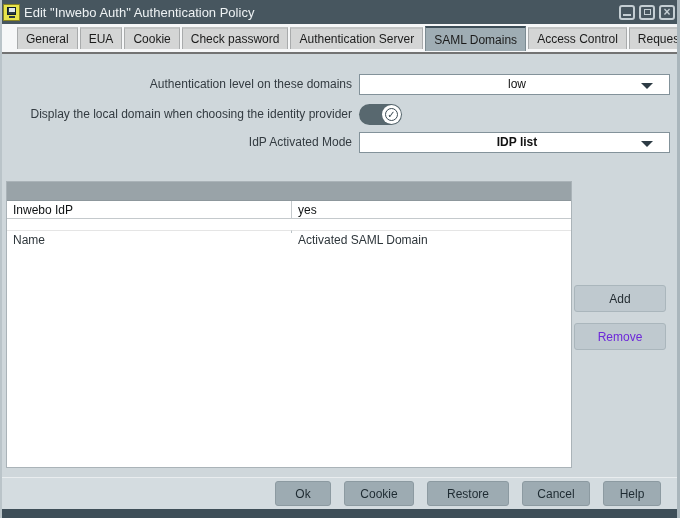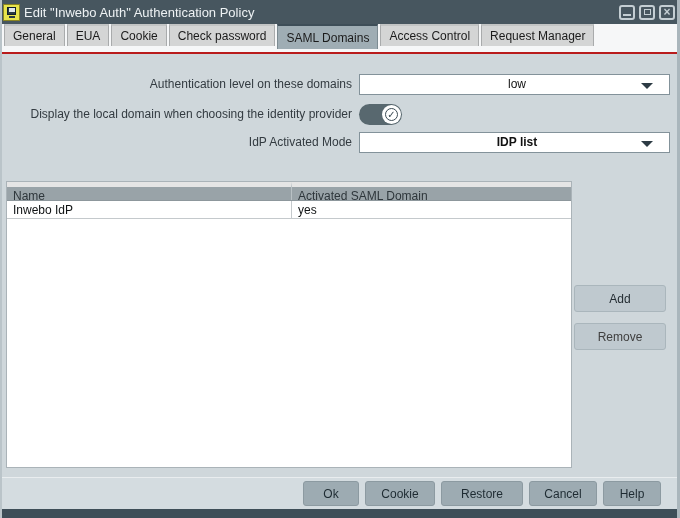--- a/index.html
+++ b/index.html
@@ -63,23 +63,23 @@
     font-size: 11px; line-height: 1;
     cursor: default;
   }
   .win-btn .min-glyph { position: absolute; left: 2px; right: 2px; bottom: 2px; height: 2px; background: #c4ced3; }
   .win-btn .max-glyph { width: 7px; height: 6px; border: 1.5px solid #c4ced3; }
   .win-btn .close-glyph { font-weight: bold; font-size: 12px; }
   
   .tabbar {
     position: absolute; top: 24px; left: 0; right: 0; height: 30px;
     background: #f6f7f8;
-    border-bottom: 2px solid #b91c1c;
-    display: flex; align-items: flex-start;
-    padding-left: 2px;
+    border-bottom: 2px solid #737373;
+    display: flex; align-items: center;
+    padding-left: 15px;
   }
   .tab {
     background: #d4d5d5;
     border: 1px solid #a9abac;
     border-bottom: none;
     border-top: 2px solid #c2c4c4;
     height: 22px;
     padding: 3px 8px 0 8px;
     margin-right: 2px;
     color: #1b1b1b;
@@ -149,26 +149,27 @@
     margin-top: 16px;
   }
   .saml-table {
     position: absolute; left: 4px; top: 125px;
     width: 566px; height: 287px;
     background: #ffffff;
     border: 1px solid #aab3b8;
   }
   .thead { display: flex; height: 19px; background: #99a3a8; border-bottom: 1px solid #8d979c; }
   .th {
-    border-top: 5px solid #e5e5e5;
+    border-top: 1px solid #e5e5e5;
     border-right: 1px solid #b9c1c5;
     padding: 2px 12px 0 6px;
     color: #2e363b;
     white-space: nowrap;
     cursor: default;
+    margin-top: 48px;
   }
   .th:first-child { width: 285px; }
   .th:last-child { flex: 1; border-right: none; }
   .trow { display: flex; height: 18px; border-bottom: 1px solid #c4c9cc; background: #ffffff; cursor: default; }
   .td {
     border-right: 1px solid #c4c9cc;
     padding: 2px 0 0 6px;
     color: #101314;
     white-space: nowrap;
   }
@@ -177,28 +178,28 @@
   
   .side-btn {
     position: absolute; left: 572px; width: 92px; height: 27px;
     background: #bfc9cf;
     border: 1px solid #aab6bc;
     border-radius: 3px;
     display: flex; align-items: center; justify-content: center;
     color: #242d33;
     cursor: pointer;
   }
-  .side-btn.disabled { color: #404040; cursor: default; }
+  .side-btn.disabled { color: #6d28d9; cursor: default; }
   
   .footer {
     position: absolute; left: 0; right: 0; bottom: 9px; height: 32px;
     background: #d4dce0;
     border-top: 1px solid #e9edef;
     display: flex; align-items: center; justify-content: flex-end;
-    gap: 6px;
+    gap: 13px;
     padding-right: 16px;
   }
   .footer-btn {
     height: 25px;
     background: #9dabb2;
     border: 1px solid #8c9aa1;
     border-radius: 3px;
     display: flex; align-items: center; justify-content: center;
     color: #1e2b32;
     cursor: pointer;
@@ -236,20 +237,21 @@
           <span class="close-glyph">×</span>
         </div>
     </div>
   </div>
 
   <div class="tabbar">
     <div class="tab">General</div>
     <div class="tab">EUA</div>
     <div class="tab">Cookie</div>
     <div class="tab">Check password</div>
+    <div class="tab">Authentication Server</div>
     <div class="tab active">SAML Domains</div>
     <div class="tab">Access Control</div>
     <div class="tab">Request Manager</div>
   </div>
 
   <div class="content">
 
     <div class="form-label" style="top:18px;">Authentication level on these domains</div>
     <div class="combo" style="top:18px;">
       <span>low</span>

